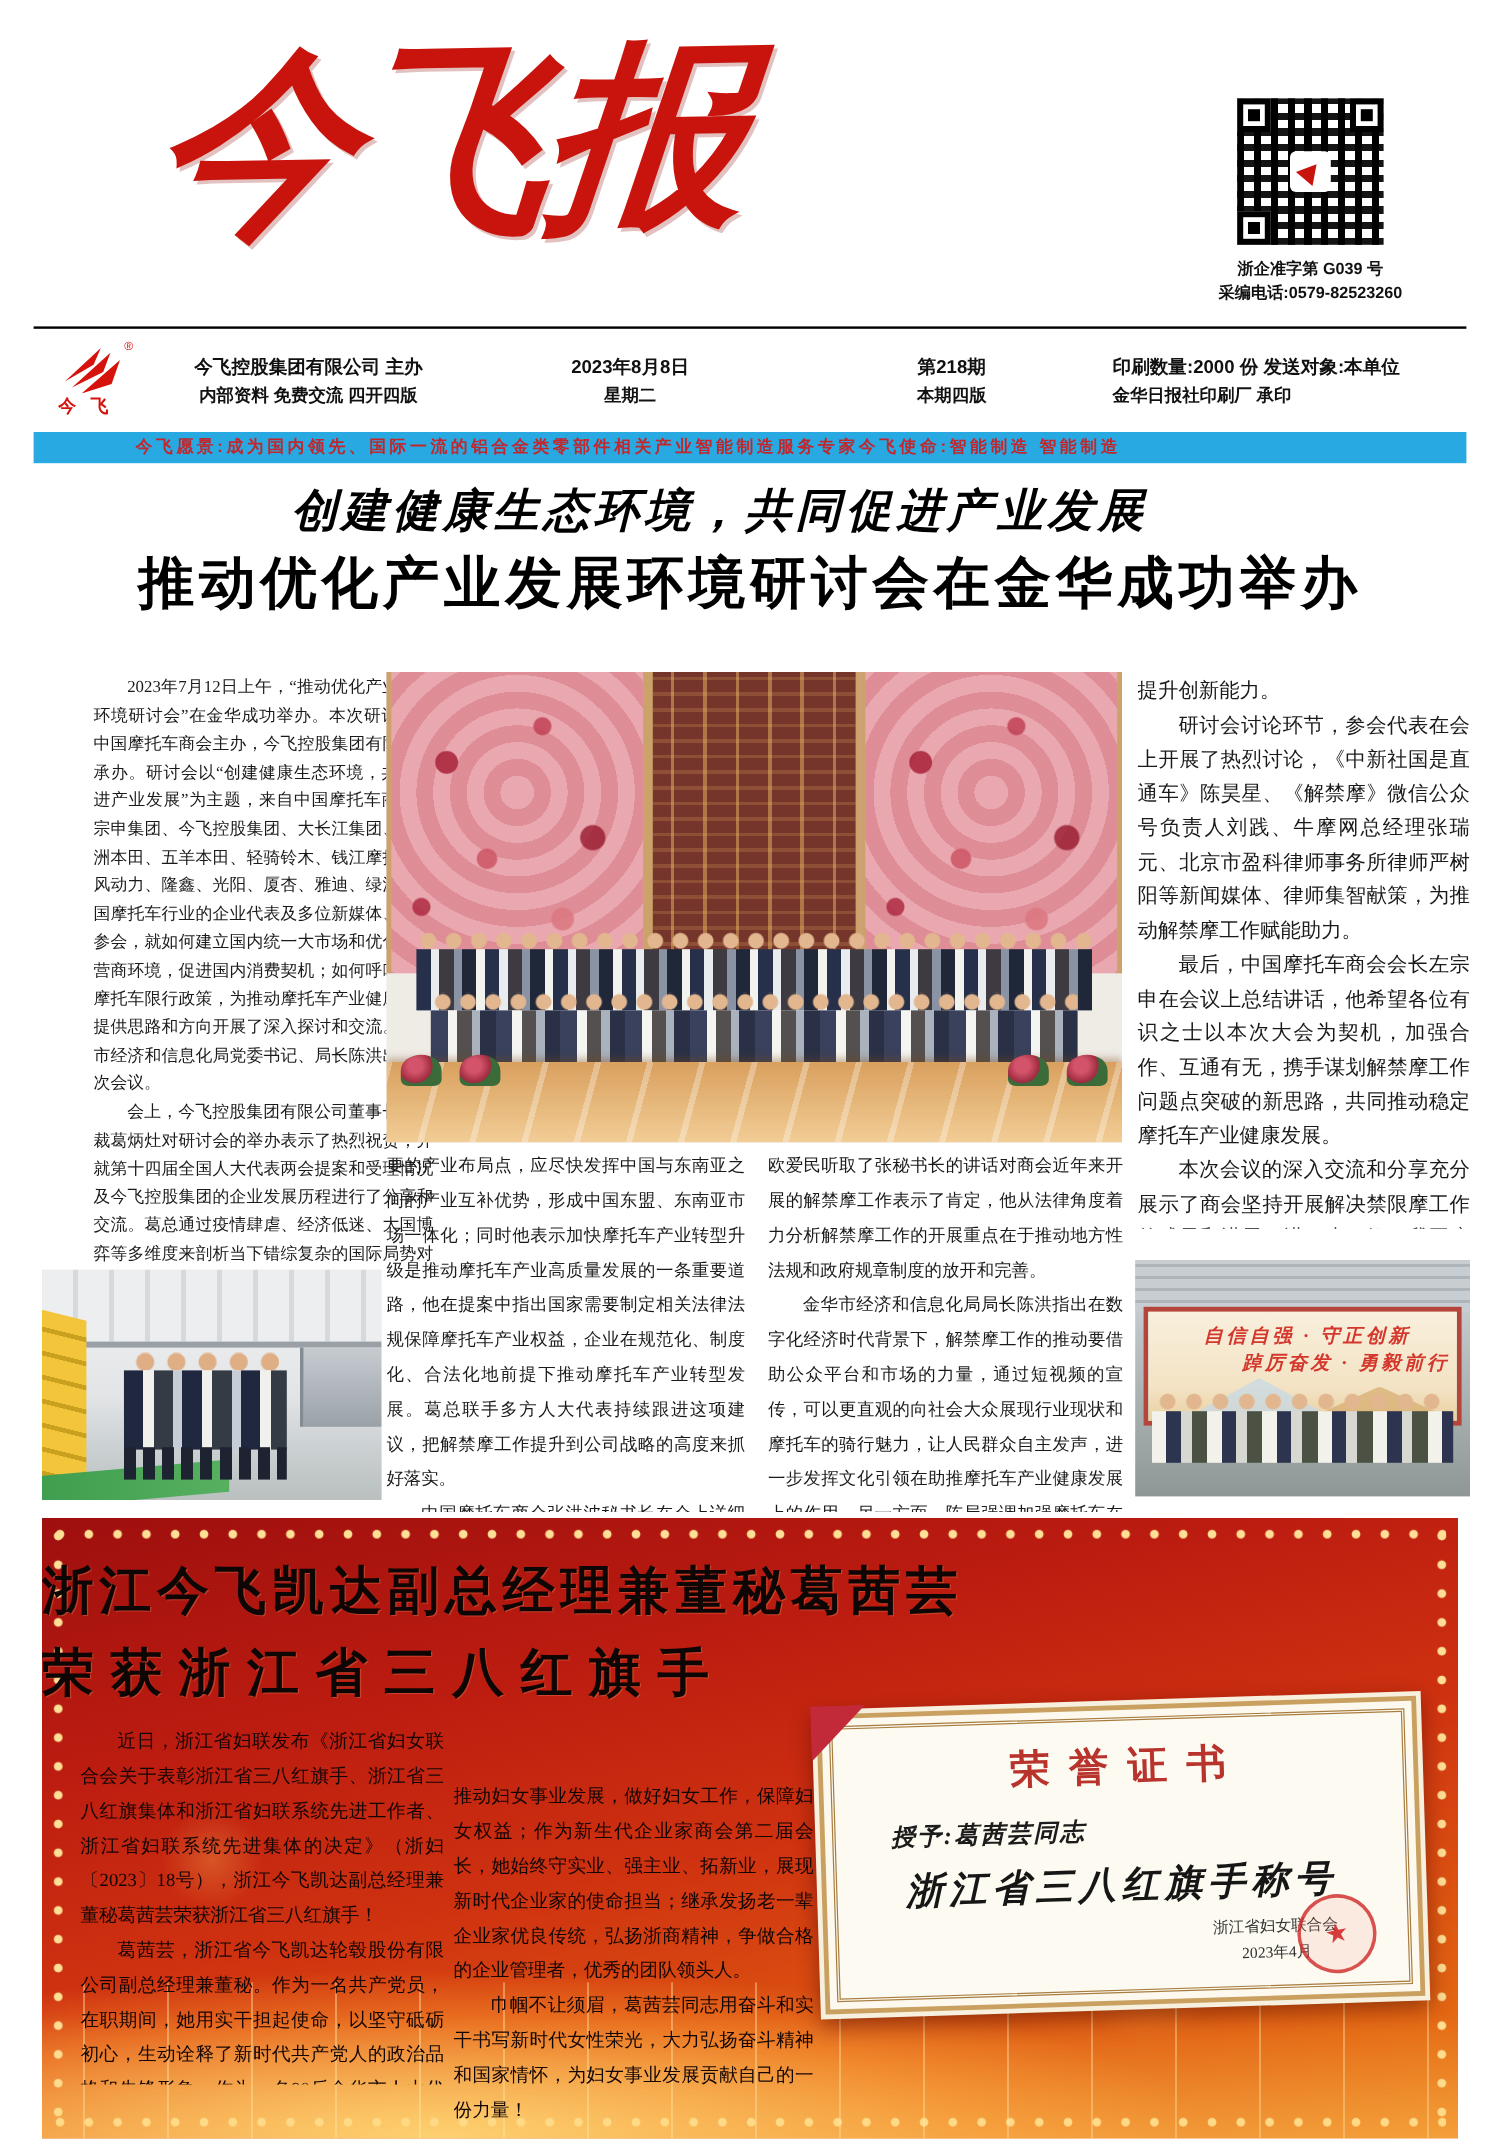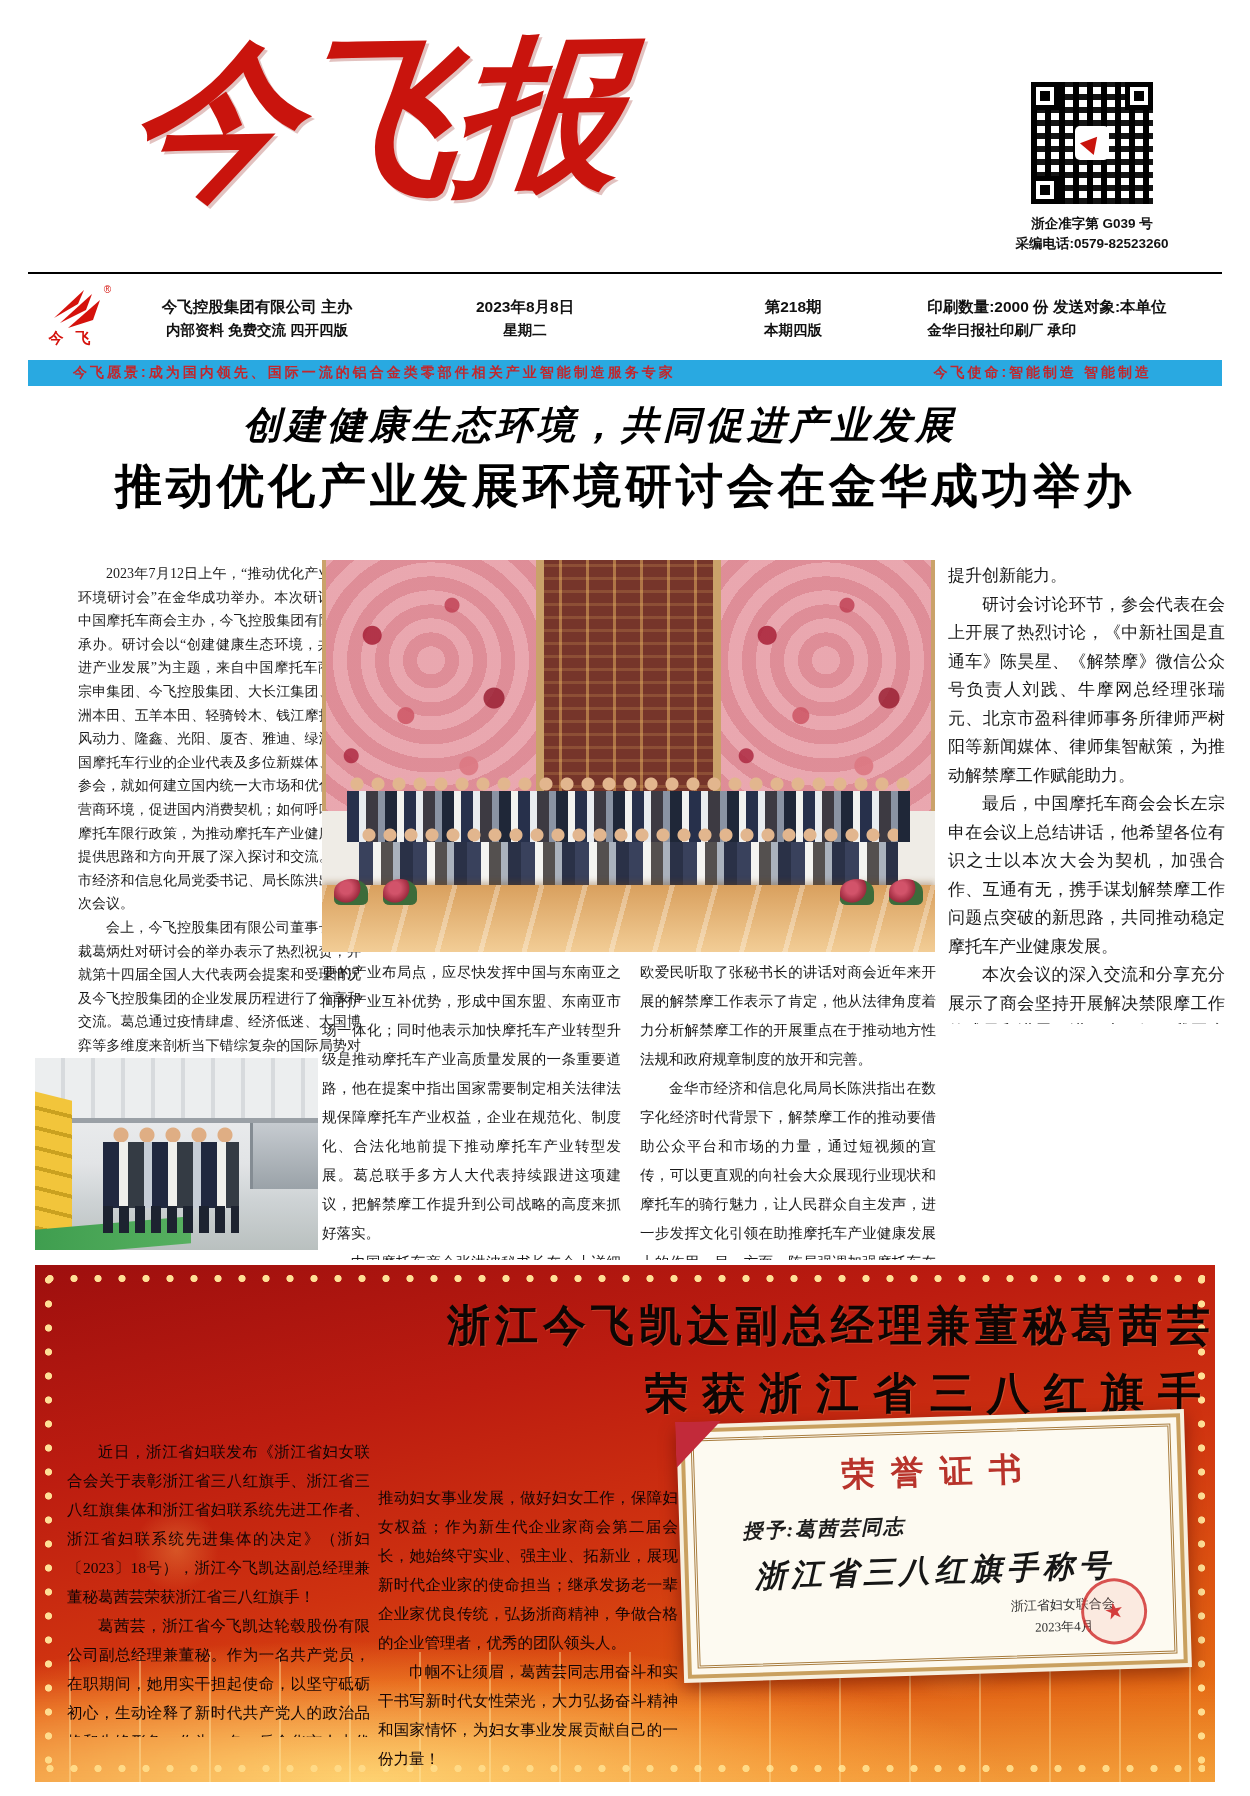--- a/index.html
+++ b/index.html
@@ -39,21 +39,21 @@
   .jf-logo .jf-chars{ color:#d5120c; font-weight:bold; font-size:15px; letter-spacing:12px; margin-top:1px; }
   .jf-logo .reg{ position:absolute; top:-4px; right:12px; color:#d5120c; font-size:10px; }
   .info-group{ flex:1; text-align:center; font-weight:bold; color:#111; }
   .info-group .l1{ font-size:15.5px; line-height:24px; }
   .info-group .l2{ font-size:14.5px; line-height:22px; }
   .info-group .url{ text-decoration:underline; color:#111; }
   .info-group.left-align{ text-align:left; flex:1.1; }
 
   
   .slogan{ position:absolute; left:28px; right:28px; top:360px; height:26px; background:#29a9e1;
-    display:flex; align-items:center; justify-content:space-between; padding:0 70px 0 45px;
+    display:flex; align-items:center; justify-content:flex-start; padding:0 70px 0 85px;
     font-family:"Liberation Sans", sans-serif; font-weight:bold; font-size:14px; color:#c1272d; letter-spacing:3px; white-space:nowrap;}
 
   
   .kicker{ position:absolute; left:50px; top:400px; width:1100px; text-align:center;
     font-family:"Liberation Serif", serif; font-weight:bold; font-style:italic;
     font-size:38px; color:#000; letter-spacing:4px; }
   .headline{ position:absolute; left:35px; top:455px; width:1180px; text-align:center;
     font-family:"Liberation Sans", sans-serif; font-weight:900; font-size:47px; color:#000; letter-spacing:4px; white-space:nowrap; }
 
   
@@ -140,21 +140,21 @@
       radial-gradient(ellipse 70% 35% at 28% 100%, rgba(255,216,120,.95), rgba(255,160,50,.45) 55%, transparent 78%),
       radial-gradient(circle 90px at 78% 72%, rgba(255,190,90,.35), transparent 70%),
       radial-gradient(circle 60px at 12% 55%, rgba(255,190,90,.3), transparent 70%),
       linear-gradient(168deg,#9e0f0e 0%,#bc1c10 28%,#cf3210 52%,#dd5411 74%,#ec7d16 100%); }
   .dots-col{ position:absolute; top:10px; bottom:10px; width:9px;
     background-image:radial-gradient(circle 3.2px at 4.5px 5px, #ffdf95 3.2px, transparent 4px); background-size:9px 24px; background-repeat:repeat-y; }
   .dots-col.dl{ left:9px; } .dots-col.dr{ right:9px; }
   .dots-row{ position:absolute; left:10px; right:10px; height:9px;
     background-image:radial-gradient(circle 3.2px at 5px 4.5px, #ffdf95 3.2px, transparent 4px); background-size:24px 9px; background-repeat:repeat-x; }
   .dots-row.dt{ top:9px; } .dots-row.db{ bottom:9px; }
-  .award-title{ position:absolute; left:0; width:100%; text-align:right; color:#0d0604;
+  .award-title{ position:absolute; left:0; width:100%; text-align:left; color:#0d0604;
     font-family:"Liberation Serif",serif; font-weight:bold; white-space:nowrap;
     text-shadow:1px 1px 0 rgba(255,180,120,.25); }
   .award-title.t1{ top:32px;  font-size:43px; letter-spacing:5px; }
   .award-title.t2{ top:100px; font-size:43px; letter-spacing:14px;font-family:Liberation Serif, serif; }
   .award-col{ position:absolute; top:172px; height:300px; overflow:hidden; font-size:15.5px; line-height:29px; color:#120505; }
   .award-col p{ text-align:justify; } .award-col p.ind{ text-indent:2em; }
   .award-col.ac1{ left:32px;  width:303px; }
   .award-col.ac2{ left:343px; width:300px;margin-top:46px; }
   .award-byline{ text-align:right; font-style:italic; font-weight:bold; font-size:15px; padding-right:4px; margin-top:6px; }
   .light-streaks{ position:absolute; bottom:0; left:0; right:0; height:130px; opacity:.75;
@@ -288,20 +288,31 @@
   <div class="photo-left">
     <div class="ceiling"></div>
     <div class="machine"></div>
     <div class="railing"></div>
     <div class="green-floor"></div>
     <div class="heads pl-heads"></div>
     <div class="pl-bodies"></div>
     <div class="pl-legs"></div>
   </div>
 
+  <div class="photo-right">
+    <div class="ceiling"></div>
+    <div class="banner-wall">
+      <div class="banner-line b1">自信自强 · 守正创新</div>
+      <div class="banner-line b2">踔厉奋发 · 勇毅前行</div>
+      <div class="mountain" style="left:6%;"></div>
+      <div class="mountain m2"></div>
+    </div>
+    <div class="heads pr-heads"></div>
+    <div class="pr-bodies"></div>
+  </div>
 
   <div class="award">
     <div class="dots-row dt"></div>
     <div class="dots-row db"></div>
     <div class="dots-col dl"></div>
     <div class="dots-col dr"></div>
     <div class="light-streaks"></div>
 
     <div class="award-title t1">浙江今飞凯达副总经理兼董秘葛茜芸</div>
     <div class="award-title t2">荣获浙江省三八红旗手</div>

